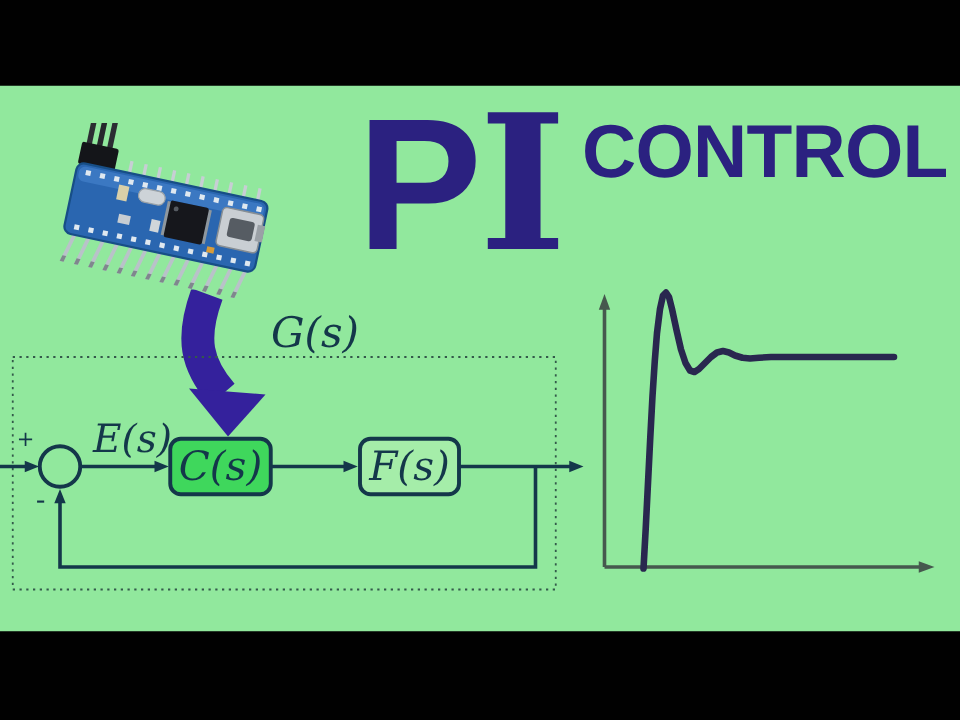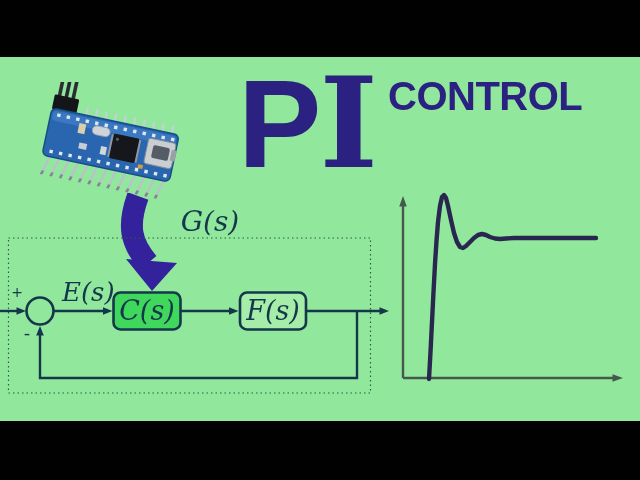--- a/index.html
+++ b/index.html
@@ -6,21 +6,21 @@
   body{width:640px;height:480px;overflow:hidden;font-family:"Liberation Sans",sans-serif;}
   .stage{position:relative;width:640px;height:372px;background:#000;}
   .abs{position:absolute;}
   .letterbox{left:0;width:640px;background:#010101;}
   .bar-top{top:0;height:57px;}
   .bar-bottom{top:421px;height:59px;}
   .green-area{left:0;top:57px;width:640px;height:364px;background:#91e89d;}
   .title-pi{left:238px;top:61px;font-size:125px;line-height:1;font-weight:bold;color:#2b2180;letter-spacing:-2px;}
   .title-pi .p{font-family:"Liberation Sans",sans-serif;}
   .title-pi .i{font-family:"DejaVu Serif",serif;}
-  .title-control{left:388px;top:76px;font-size:40px;line-height:1;font-weight:bold;color:#2b2180;letter-spacing:-0.5px;font-family:"Liberation Sans",sans-serif;}
+  .title-control{left:388px;top:76px;font-size:50px;line-height:1;font-weight:bold;color:#2b2180;letter-spacing:-0.5px;font-family:"Liberation Sans",sans-serif;}
   svg{display:block;}
   text{user-select:none;}
   .math{font-family:"DejaVu Serif",serif;font-style:italic;fill:#14374a;}
   .ink{stroke:#14374a;fill:none;}
   .axis{stroke:#46584e;fill:none;}
 </style>
 </head>
 <body>
 
 <div class="stage">

